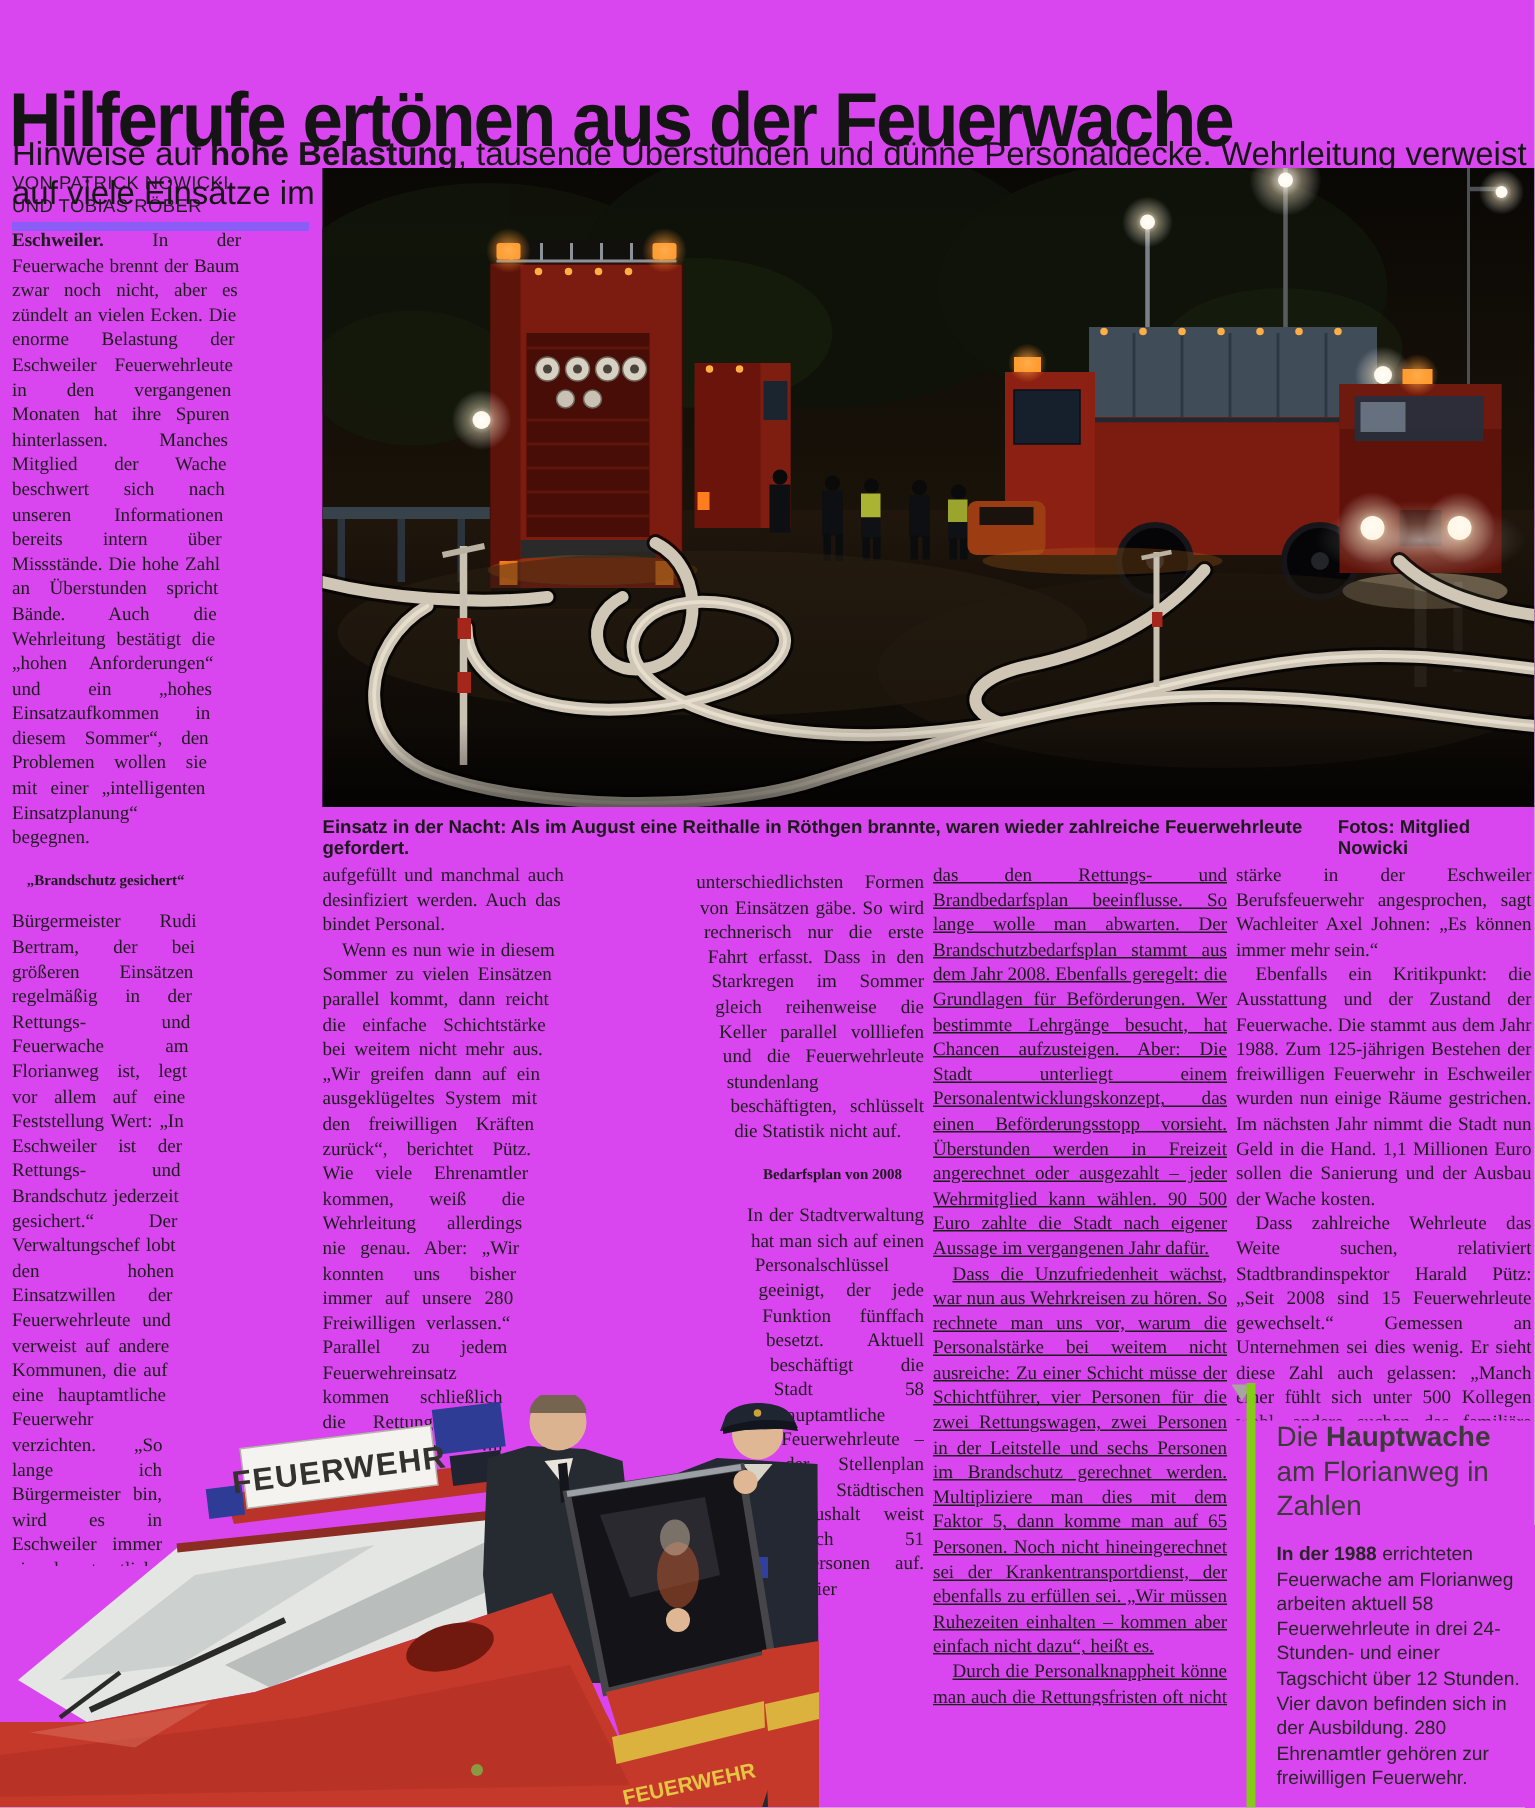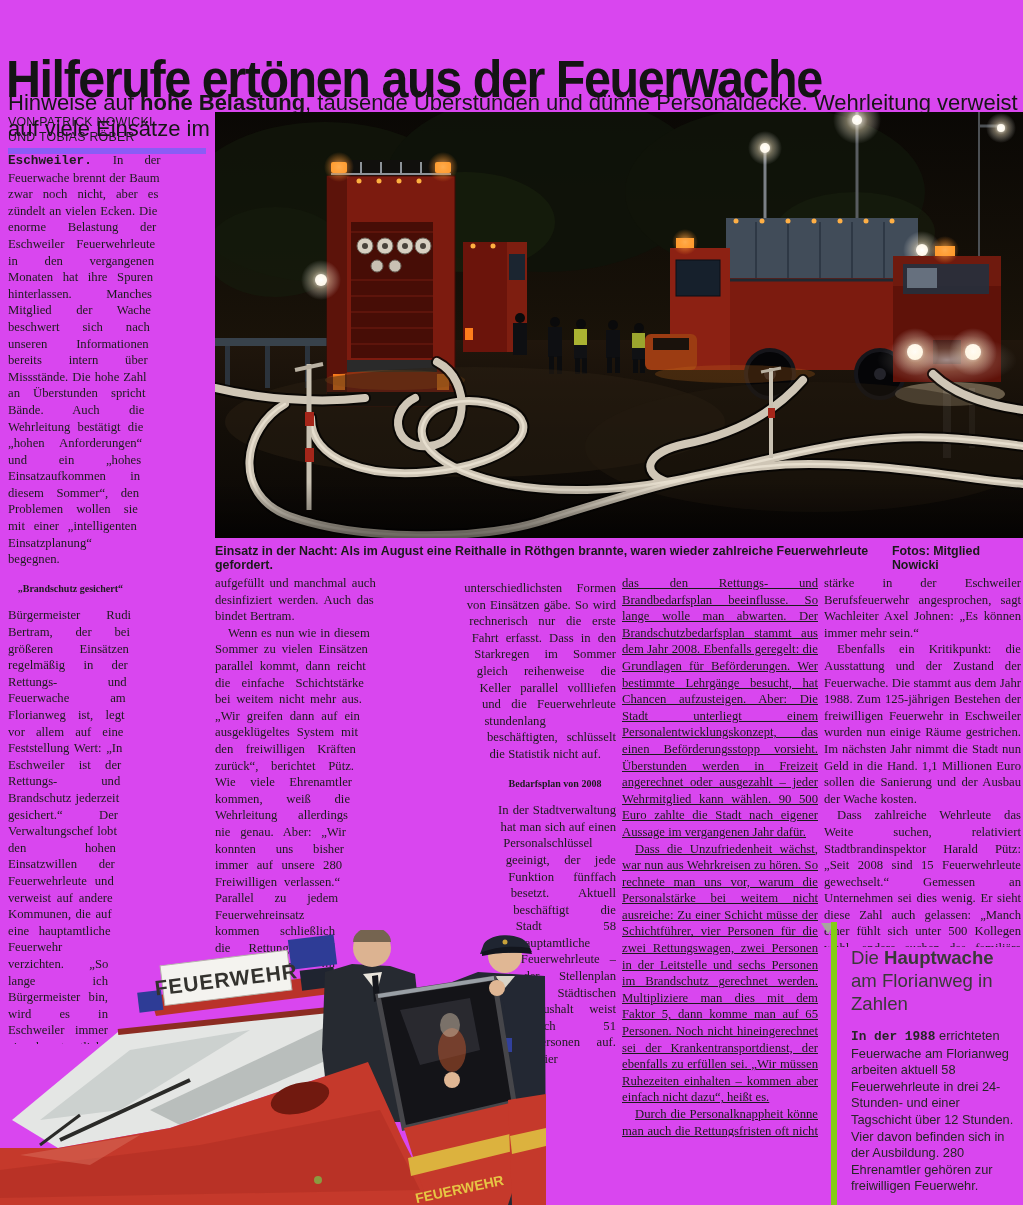--- a/index.html
+++ b/index.html
@@ -13,21 +13,21 @@
            font-family:"Liberation Sans",sans-serif;font-size:22px;color:#161616;}
   .byline{position:absolute;left:8px;top:115px;width:198px;
           font-family:"Liberation Sans",sans-serif;font-weight:normal;font-size:12.3px;
           line-height:15px;letter-spacing:.3px;border-bottom:6px solid #8b5cf6;padding-bottom:3px;}
   
   .col{position:absolute;text-align:justify;font-size:12.7px;line-height:16.6px;overflow:hidden;}
   .col p{margin:0;}
   .col p.ind{text-indent:13px;}
   .colsub{font-family:Liberation Serif, serif;font-weight:bold;font-size:10px;
           text-align:center;margin:13px 0 10px;}
-  .lead{font-weight:bold;font-family:Liberation Mono, monospace;}
+  .lead{font-weight:bold;}
   .taper-r1{float:right;width:105px;height:150px;margin-top:738px;
             shape-outside:polygon(55% 0,100% 0,100% 100%,0 100%);shape-margin:4px;}
   .taper-r2{float:right;width:78px;height:70px;margin-top:322px;
             shape-outside:polygon(60% 0,100% 0,100% 100%,0 100%);shape-margin:4px;}
   .taper-l3{float:left;width:122px;height:232px;margin-top:328px;
             shape-outside:polygon(0 0,30% 0,100% 100%,0 100%);shape-margin:6px;}
   #col1{left:8px;top:152px;width:205px;height:892px;}
   #col2{left:215px;top:575px;width:198px;height:392px;}
   #col3{left:419px;top:580px;width:197px;height:560px;}
   #col4{left:622px;top:575px;width:196px;height:562px;text-decoration:underline;}
@@ -308,21 +308,21 @@
   <div class="col" id="col1">
     <div class="taper-r1"></div>
     <p><span class="lead">Eschweiler.</span><span> In der Feuerwache brennt der Baum zwar noch nicht, aber es zündelt an vielen Ecken. Die enorme Belastung der Eschweiler Feuerwehrleute in den vergangenen Monaten hat ihre Spuren hinterlassen. Manches Mitglied der Wache beschwert sich nach unseren Informationen bereits intern über Missstände. Die hohe Zahl an Überstunden spricht Bände. Auch die Wehrleitung bestätigt die „hohen Anforderungen“ und ein „hohes Einsatzaufkommen in diesem Sommer“, den Problemen wollen sie mit einer „intelligenten Einsatzplanung“ begegnen.</span></p>
     <div class="colsub">„Brandschutz gesichert“</div>
     <p>Bürgermeister Rudi Bertram, der bei größeren Einsätzen regelmäßig in der Rettungs- und Feuerwache am Florianweg ist, legt vor allem auf eine Feststellung Wert: „In Eschweiler ist der Rettungs- und Brandschutz jederzeit gesichert.“ Der Verwaltungschef lobt den hohen Einsatzwillen der Feuerwehrleute und verweist auf andere Kommunen, die auf eine hauptamtliche Feuerwehr verzichten. „So lange ich Bürgermeister bin, wird es in Eschweiler immer eine hauptamtliche Wache geben“, betont er.</p>
 
   </div>
 
   <div class="col" id="col2">
     <div class="taper-r2"></div>
-    <p>aufgefüllt und manchmal auch desinfiziert werden. Auch das bindet Bertram.</p>
+    <p>aufgefüllt und manchmal auch desinfiziert werden. Auch das bindet Personal.</p>
     <p class="ind">Wenn es nun wie in diesem Sommer zu vielen Einsätzen parallel kommt, dann reicht die einfache Schichtstärke bei weitem nicht mehr aus. „Wir greifen dann auf ein ausgeklügeltes System mit den freiwilligen Kräften zurück“, berichtet Pütz. Wie viele Ehrenamtler kommen, weiß die Wehrleitung allerdings nie genau. Aber: „Wir konnten uns bisher immer auf unsere 280 Freiwilligen verlassen.“ Parallel zu jedem Feuerwehreinsatz kommen schließlich die Rettungs- und Krankenfahrten. Im laufenden Jahr wurde der Rettungsdienst schon 7954 Mal gerufen. Tendenz steigend. Johnen rechnet vor: „Jede Schicht fährt im Schnitt 29 Rettungs- und zwischen zwei und drei Feuereinsätze pro Tag.“ Kling zunächst einmal nicht viel, wenn es nicht die</p>
   </div>
 
   <div class="col" id="col3">
     <div class="taper-l3"></div>
     <p>unterschiedlichsten Formen von Einsätzen gäbe. So wird rechnerisch nur die erste Fahrt erfasst. Dass in den Starkregen im Sommer gleich reihenweise die Keller parallel vollliefen und die Feuerwehrleute stundenlang beschäftigten, schlüsselt die Statistik nicht auf.</p>
     <div class="colsub">Bedarfsplan von 2008</div>
     <p>In der Stadtverwaltung hat man sich auf einen Personalschlüssel geeinigt, der jede Funktion fünffach besetzt. Aktuell beschäftigt die Stadt 58 hauptamtliche Feuerwehrleute – der Stellenplan im Städtischen Haushalt weist noch 51 Personen auf. Vier Brandmeisteranwärter in der Ausbildung zählen dazu, fahren bei den Einsätzen jedoch mit. Der Ordnungsamtsleiter Edmund Müller geht von einer Sollstärke der Wehr von 55 Personen aus. „Diese erfüllen wir“, sagt er. Durchaus möglich sei, dass sich dieser Schlüssel in naher Zukunft ändere, da ein neues Gesetz angekündigt sei,</p>
   </div>
 

